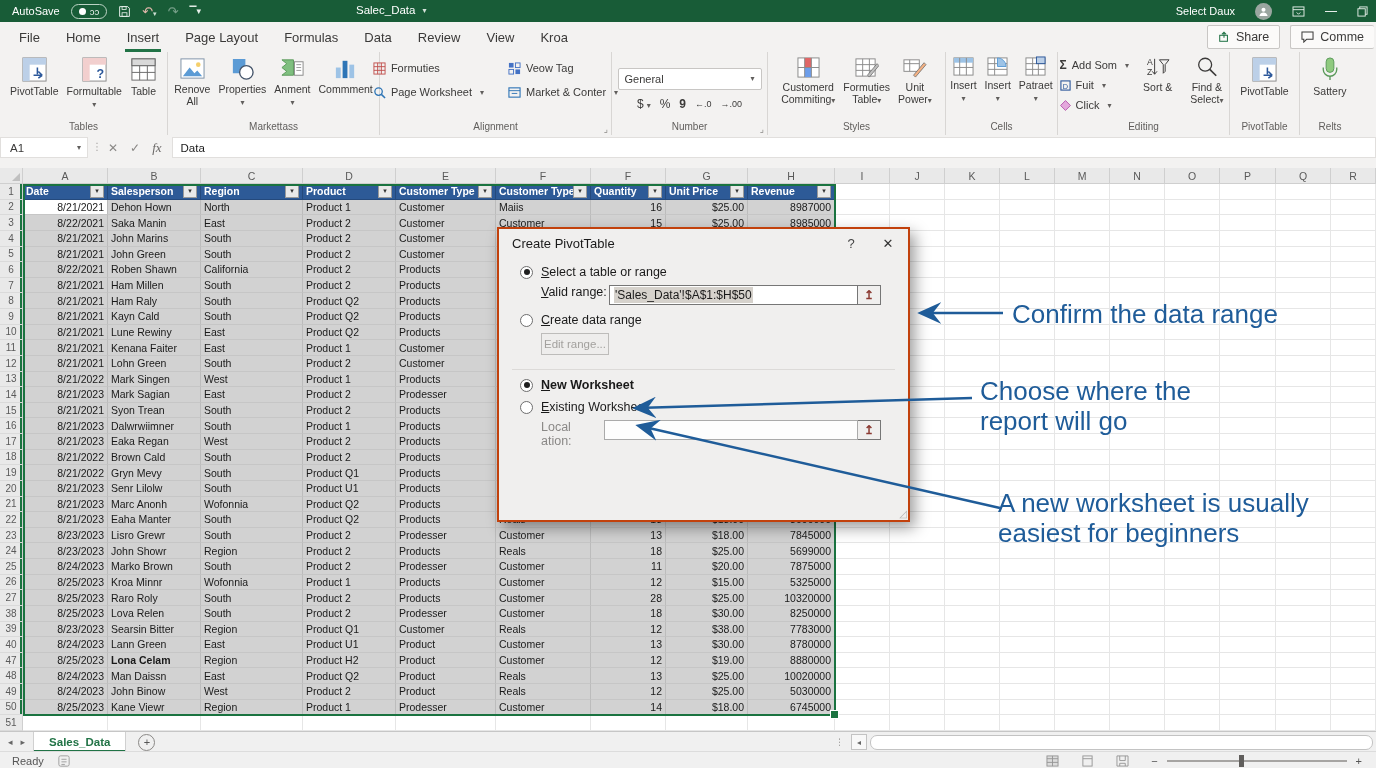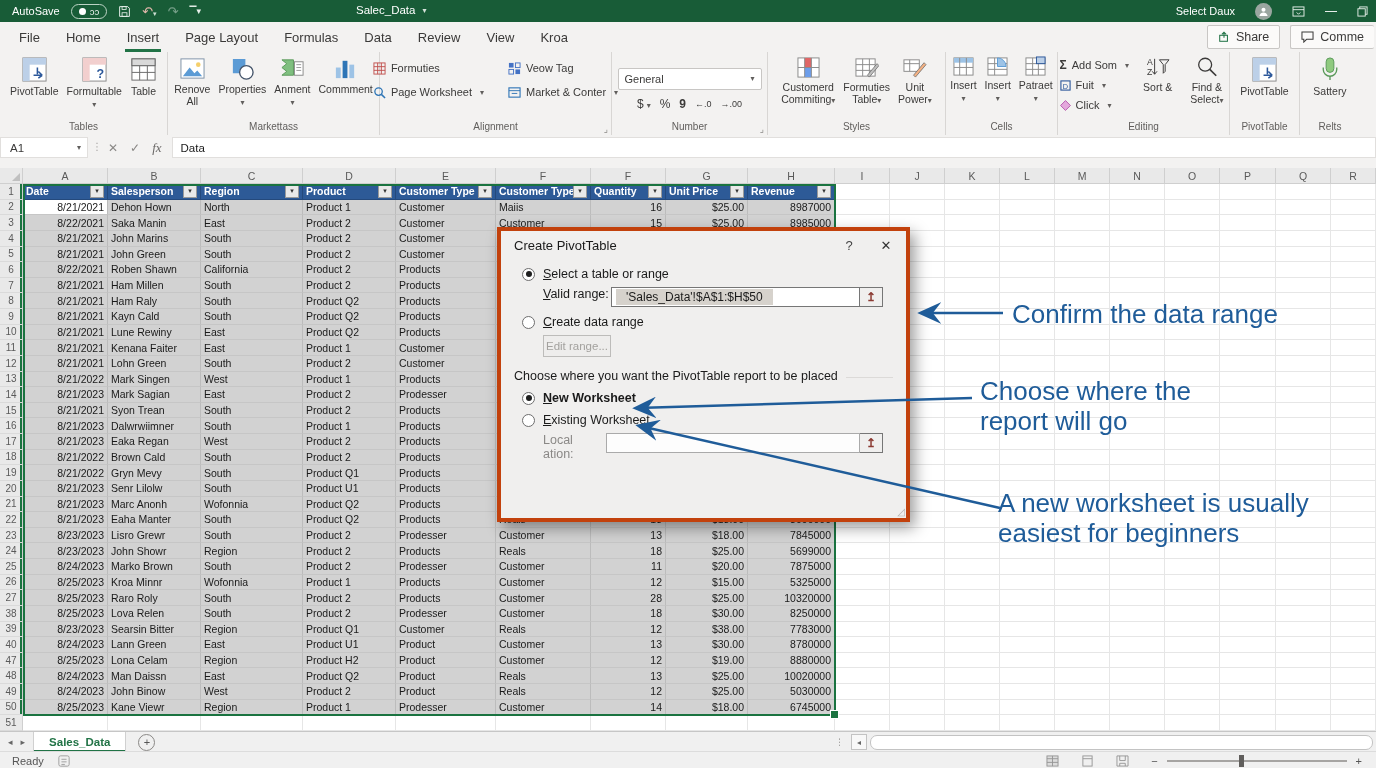--- a/index.html
+++ b/index.html
@@ -80,38 +80,38 @@
   .ac{background:#fff}
   .hc{background:#2d5a97;color:#fff;font-weight:bold;justify-content:space-between;
       border-right-color:#24497c;border-bottom-color:#24497c;font-size:10.5px}
   .flt{width:12px;height:12px;background:#e9e9e9;border:1px solid #9a9a9a;color:#333;font-size:7px;
        display:flex;align-items:center;justify-content:center;flex:none;font-weight:normal}
   #sel-outline{position:absolute;left:23px;top:16px;width:813px;height:532px;border:2px solid #1a7340;
                box-sizing:border-box;pointer-events:none;z-index:4}
   #fill-handle{position:absolute;left:830px;top:542px;width:7px;height:7px;background:#1a7340;border:1px solid #fff;z-index:4}
   
   #dialog{position:absolute;left:497px;top:227px;width:413px;height:295px;background:#f0efee;
-          border:4px solid #c2410c;box-shadow:5px 6px 14px rgba(0,0,0,.38);z-index:10;
+          border:2px solid #c2410c;box-shadow:5px 6px 14px rgba(0,0,0,.38);z-index:10;
           font-size:12.5px;color:#1a1a1a;box-sizing:border-box}
   .dlg-title{height:28px;display:flex;align-items:center;padding:0 0 0 13px;font-size:13px}
   .dlg-help{margin-left:auto;width:34px;text-align:center;color:#444;font-size:13px}
   .dlg-x{width:40px;text-align:center;color:#333;font-size:13px}
   .sect{display:flex;align-items:center;gap:8px;margin:7px 13px 0;font-size:12.5px}
   .sect .hline{flex:1;border-top:1px solid #dcdad8;margin-top:2px}
   .radio-row{display:flex;align-items:center;gap:8px;margin:8px 13px 0 21px}
   .rad{width:13px;height:13px;border:1px solid #6e6e6e;border-radius:50%;background:#fff;flex:none;
        position:relative;box-sizing:border-box}
   .rad.on::after{content:"";position:absolute;left:2.5px;top:2.5px;width:6px;height:6px;border-radius:50%;background:#1f1f1f}
   .ulf{display:inline-block}
   .ulf::first-letter{text-decoration:underline}
   .field-row{display:flex;align-items:flex-start;margin:6px 13px 0 42px}
   .field-lbl{width:68px;font-size:12.5px}
   .vrbox{width:249px;height:20px;background:#fff;border:1px solid #767676;display:flex;align-items:center;
          padding-left:4px;font-size:12px;box-sizing:border-box}
-  .vrsel{background:#d6d2cc;padding:1px 10px}
+  .vrsel{background:#d6d2cc;padding:1px 1px}
   .pick{width:23px;height:20px;border:1px solid #767676;border-left:none;background:#f0efee;color:#8b3a32;
         font-size:12px;display:flex;align-items:center;justify-content:center;box-sizing:border-box;font-weight:bold}
   .ebtn{margin:6px 0 0 42px;width:66px;height:20px;border:1px solid #bdbcba;background:#eeedec;color:#a3a19e;
         font-size:11.5px;display:flex;align-items:center;justify-content:center}
   .locbox{width:254px;height:20px;background:#fdfdfd;border:1px solid #aaa;box-sizing:border-box}
   .loclbl{width:63px;color:#8a8886;font-size:12.5px}
   .dlg-btns{position:absolute;left:0;right:12px;top:262px;display:flex;justify-content:flex-end;gap:13px}
   .btn{width:73px;height:23px;border:1px solid #8a8a8a;background:#f2f1f0;font-size:12.5px;color:#1a1a1a;
        display:flex;align-items:center;justify-content:center;box-sizing:border-box}
   .btn.primary{border:2px solid #2b6cb5}
@@ -1216,21 +1216,21 @@
         <div class="gc" style="width: 55px;"></div>
         <div class="gc" style="width: 55px;"></div>
         <div class="gc" style="width: 55px;"></div>
         <div class="gc" style="width: 56px;"></div>
         <div class="gc" style="width: 55px;"></div>
         <div class="gc" style="width: 45px;"></div>
       </div>
       <div class="grow">
         <div class="rh sel">47</div>
         <div class="gc in rt" style="width: 85px;">8/25/2023</div>
-        <div class="gc in" style="width: 93px;">Lona Celam</div>
+        <div class="gc in" style="width: 93px; font-weight: bold;">Lona Celam</div>
         <div class="gc in" style="width: 102px;">Region</div>
         <div class="gc in" style="width: 93px;">Product H2</div>
         <div class="gc in" style="width: 100px;">Product</div>
         <div class="gc in" style="width: 95px;">Customer</div>
         <div class="gc in rt" style="width: 75px;">12</div>
         <div class="gc in rt" style="width: 82px;">$19.00</div>
         <div class="gc in rt" style="width: 87px;">8880000</div>
         <div class="gc" style="width: 55px;"></div>
         <div class="gc" style="width: 55px;"></div>
         <div class="gc" style="width: 55px;"></div>
@@ -1351,21 +1351,20 @@
       <span class="vrsel">'Sales_Data'!$A$1:$H$50</span>
     </span>
     <span class="pick">↥</span>
   </div>
   <div class="radio-row">
     <span class="rad"></span>
     <span class="ulf">Create data range</span>
   </div>
   <div class="ebtn">Edit range...</div>
   <div class="sect" style="margin-top:12px">
-    <span>Choose where you want the PivotTable report to be placed</span>
     <span class="hline"></span>
   </div>
   <div class="radio-row">
     <span class="rad on"></span>
     <span class="ulf" style="font-weight:bold">New Worksheet</span>
   </div>
   <div class="radio-row">
     <span class="rad"></span>
     <span class="ulf">Existing Worksheet</span>
   </div>

